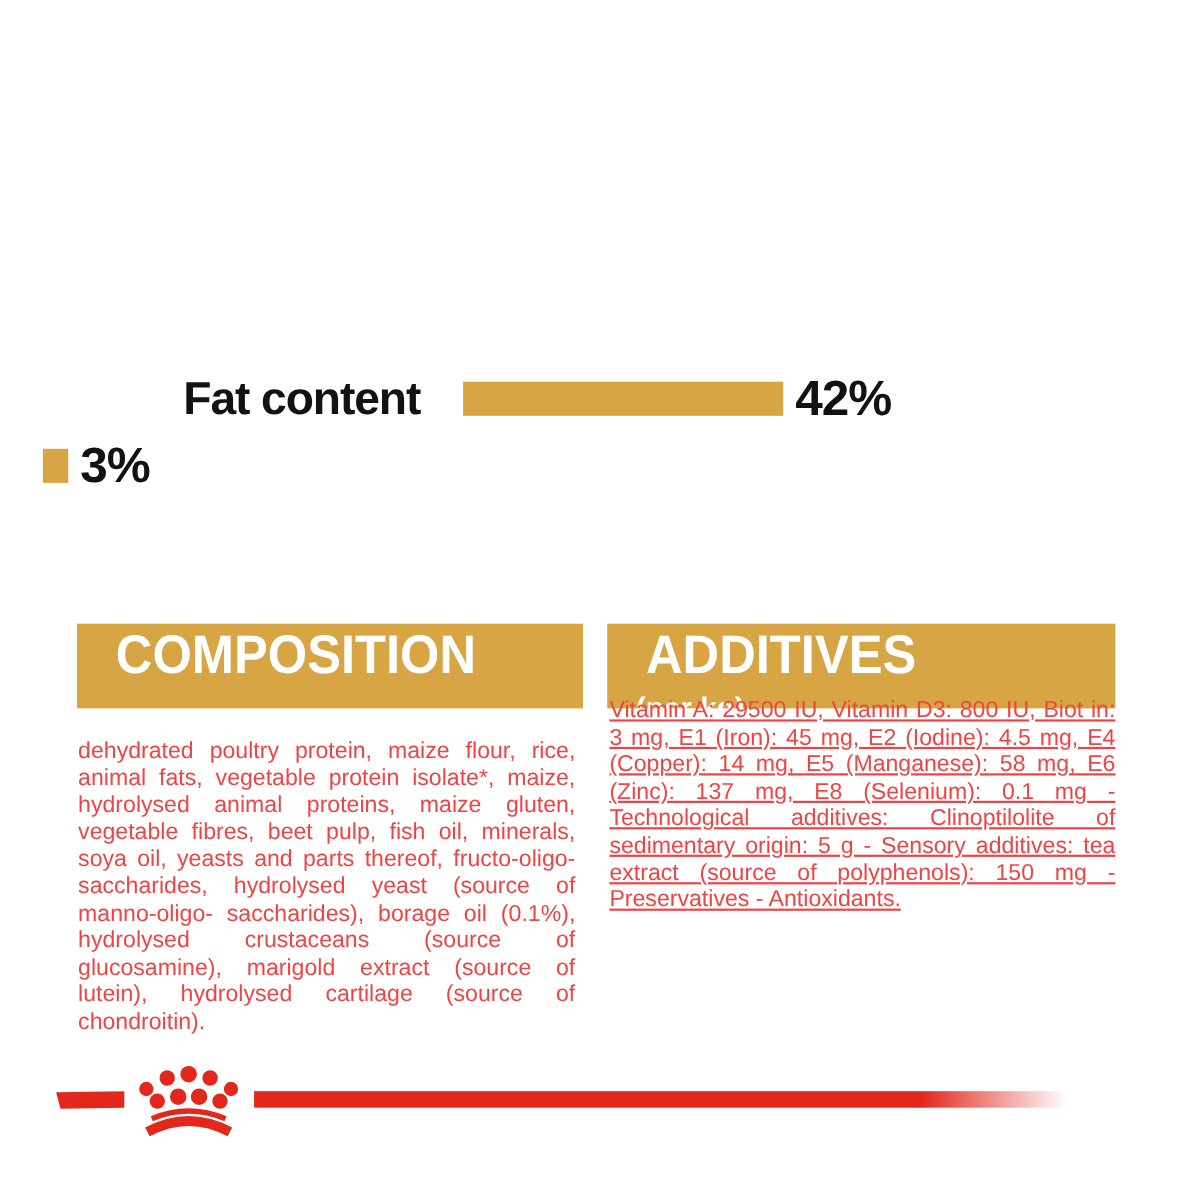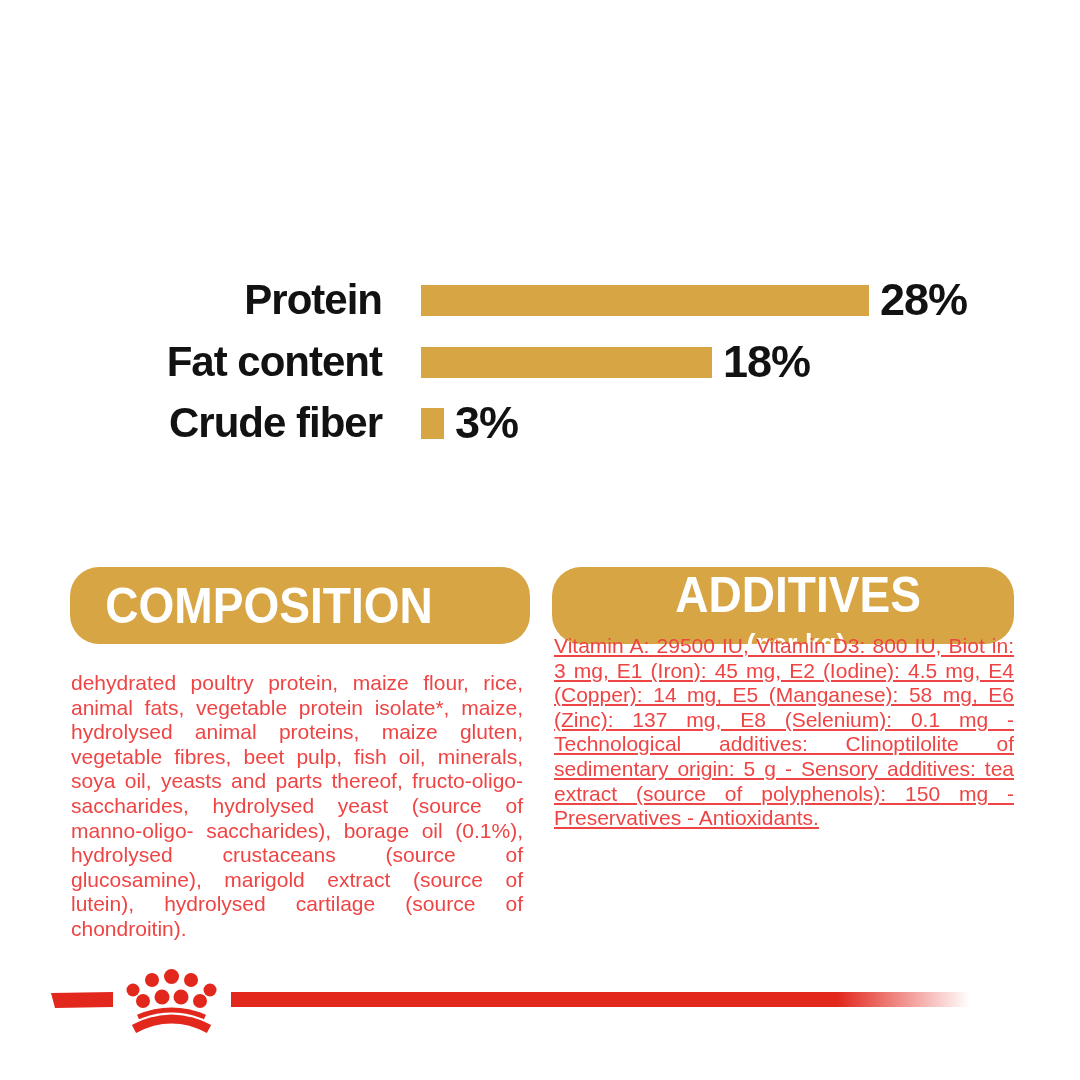--- a/index.html
+++ b/index.html
@@ -30,21 +30,21 @@
   }
   .bar-fill{
     margin-left:39px;height:31px;flex:0 0 auto;
   }
   .chart-value{
     margin-left:11px;font-weight:700;font-size:45px;color:#121212;
     letter-spacing:-1px;white-space:nowrap;
   }
   
   .section-box{
-    position:absolute;top:567px;height:77px;display:flex;align-items:center;border-radius:29px;
+    position:absolute;top:567px;height:77px;display:flex;align-items:flex-start;
   }
   .box-composition{left:70px;width:460px;}
   .box-additives{left:552px;width:462px;}
   .section-title{
     color:#ffffff;font-weight:700;font-size:47px;letter-spacing:0px;
     padding-left:36px;white-space:nowrap;transform:scale(0.98,1.05);transform-origin:left center;
   }
   .section-subtitle{
     color:#ffffff;font-weight:700;font-size:27px;margin-left:26px;
     position:relative;top:7px;white-space:nowrap;
@@ -57,34 +57,28 @@
   .text-additives{left:554px;top:613px;width:460px;text-decoration:underline;}
   
   .footer-svg{position:absolute;left:0;top:955px;width:1080px;height:100px;}
 </style>
 </head>
 <body>
 
 <div id="canvas">
 
 
-  <div class="chart-row row-protein">
-    <span class="chart-label">Protein</span>
-    <div class="bar-fill" style="width: 448px; background: rgb(215, 165, 68);"></div>
-    <span class="chart-value">28%</span>
-  </div>
 
   <div class="chart-row row-fat">
     <span class="chart-label">Fat content</span>
     <div class="bar-fill" style="width: 291px; background: rgb(215, 165, 68);"></div>
-    <span class="chart-value">18%</span>
+    <span class="chart-value">42%</span>
   </div>
 
   <div class="chart-row row-fiber">
-    <span class="chart-label">Crude fiber</span>
     <div class="bar-fill" style="width: 23px; background: rgb(215, 165, 68);"></div>
     <span class="chart-value">3%</span>
   </div>
 
   <div class="section-box box-composition" style="background: rgb(215, 165, 68);">
     <span class="section-title">COMPOSITION</span>
   </div>
   <p class="section-text text-composition">dehydrated poultry protein, maize flour, rice, animal fats, vegetable protein isolate*, maize, hydrolysed animal proteins, maize gluten, vegetable fibres, beet pulp, fish oil, minerals, soya oil, yeasts and parts thereof, fructo-oligo-saccharides, hydrolysed yeast (source of manno-oligo- saccharides), borage oil (0.1%), hydrolysed crustaceans (source of glucosamine), marigold extract (source of lutein), hydrolysed cartilage (source of chondroitin).</p>
 
   <div class="section-box box-additives" style="background: rgb(215, 165, 68); flex-direction: column;">

